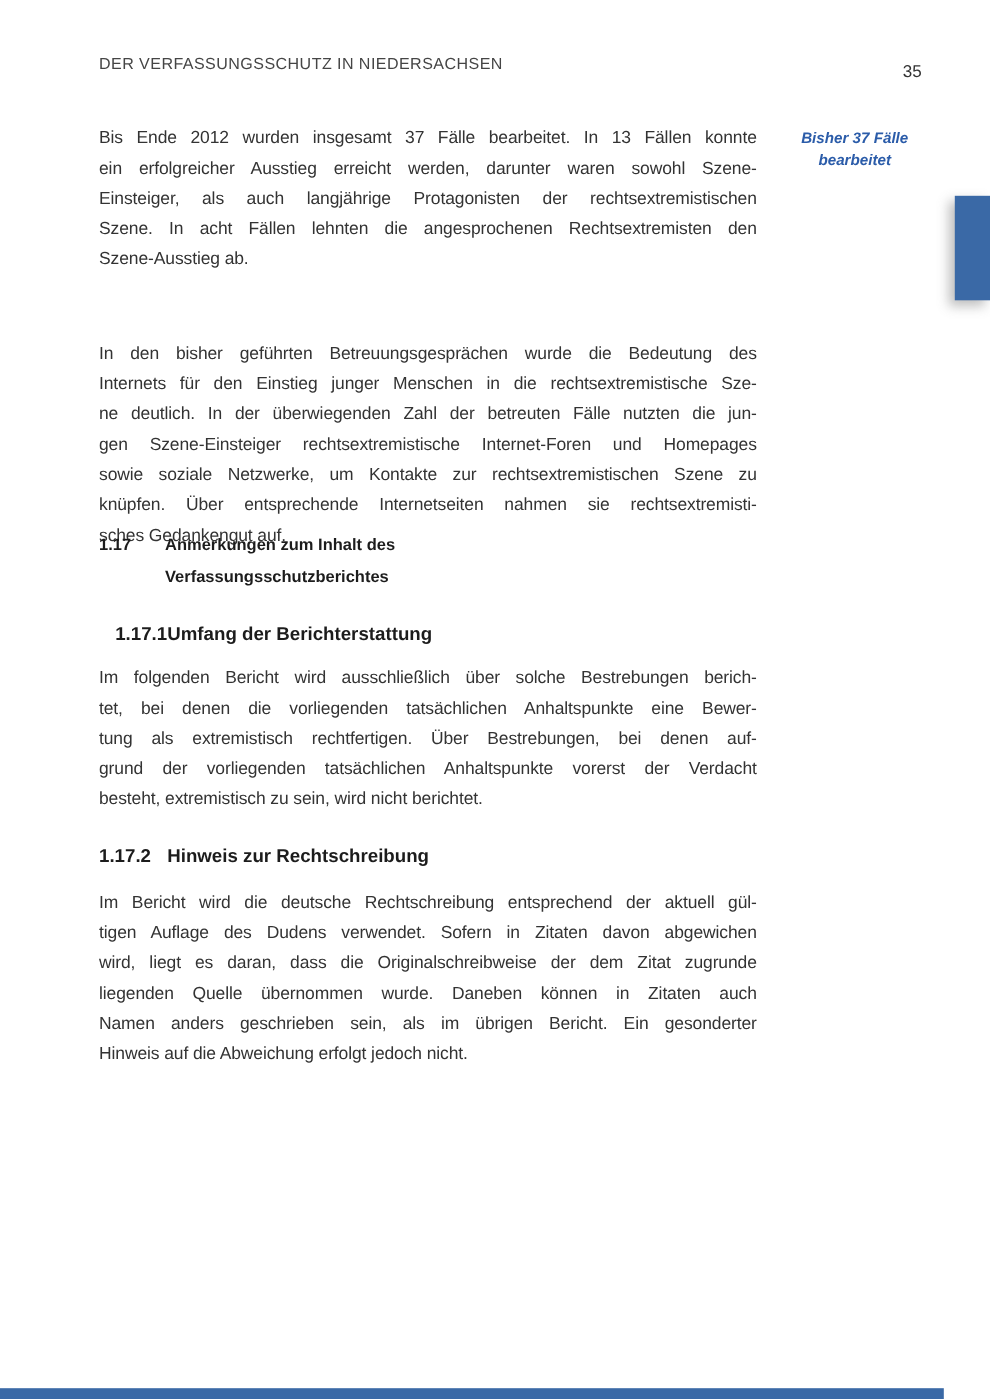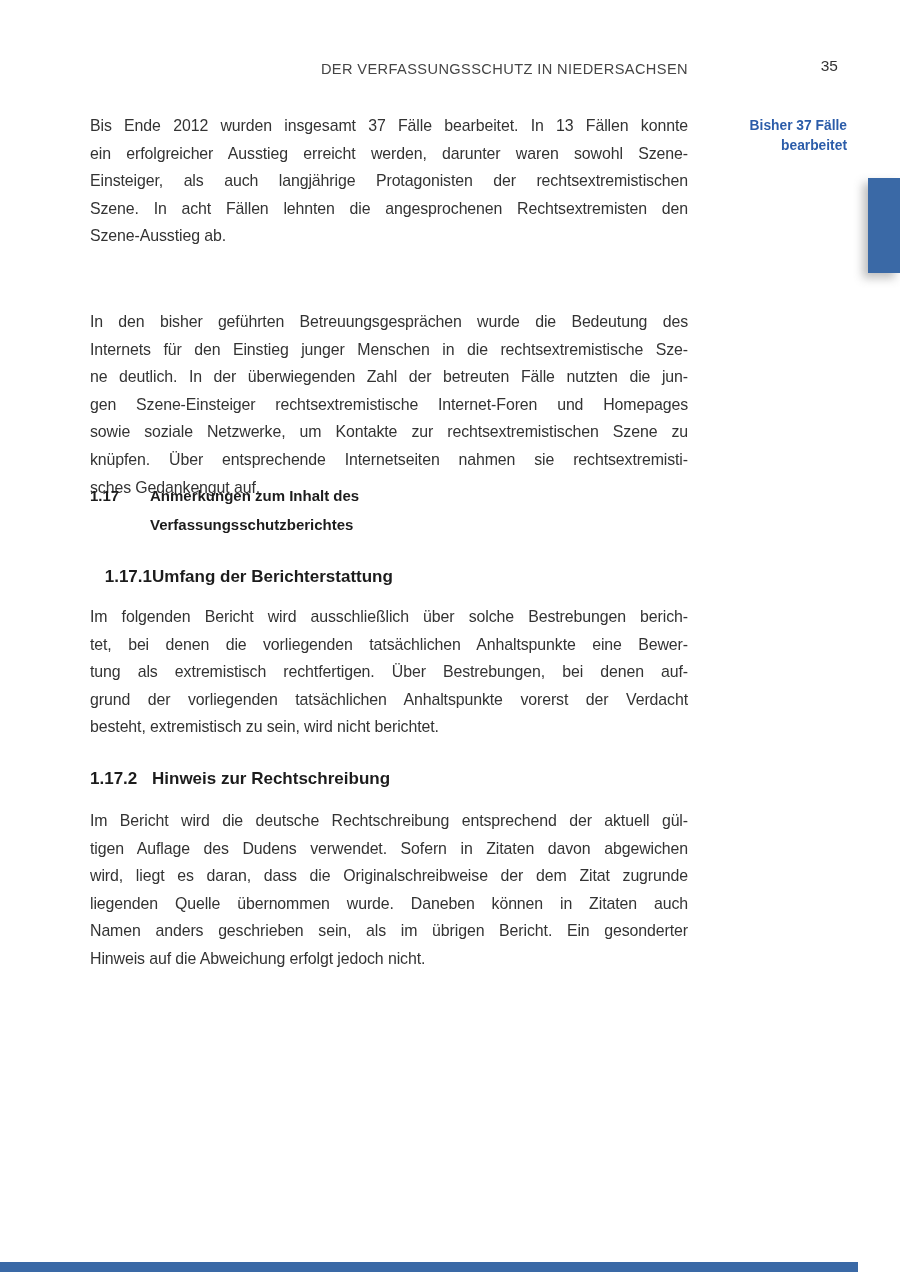--- a/index.html
+++ b/index.html
@@ -8,24 +8,23 @@
     width: 900px;
     height: 1272px;
     background: #ffffff;
     font-family: "Liberation Sans", sans-serif;
     overflow: hidden;
     color: #333333;
   }
   
   .running-head {
     position: absolute;
-    top: 60px;
+    top: 50px;
     left: 90px;
     width: 598px;
-    text-align: right;
     font-size: 14.6px;
     line-height: 18px;
     letter-spacing: 0.4px;
     color: #454545;
   }
   .page-number {
     position: absolute;
     top: 57px;
     right: 62px;
     font-size: 15.5px;
@@ -52,21 +51,21 @@
   .margin-note {
     position: absolute;
     left: 707px;
     top: 116px;
     width: 140px;
     font-size: 13.8px;
     line-height: 19.5px;
     font-weight: bold;
     color: #2b5ca9;
   }
-  .margin-note .tline { text-align: right; }
+  .margin-note .tline { text-align: center; font-style: italic; }
   
   .chapter-tab {
     position: absolute;
     top: 178px;
     right: 0;
     width: 32px;
     height: 95px;
     background: #3a69a6;
     box-shadow: -5px 5px 10px rgba(110,110,110,0.45);
   }

